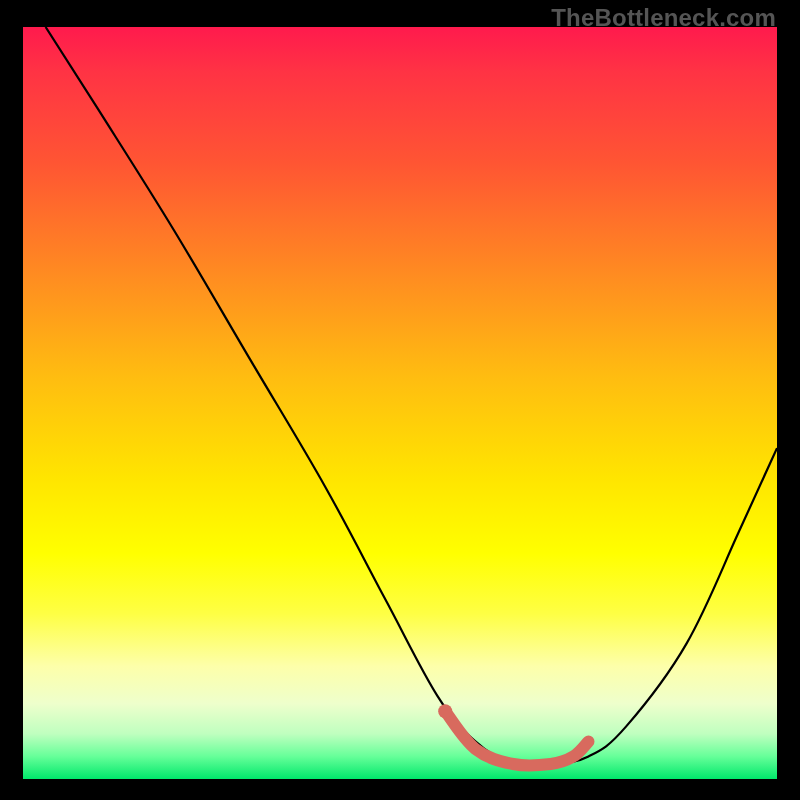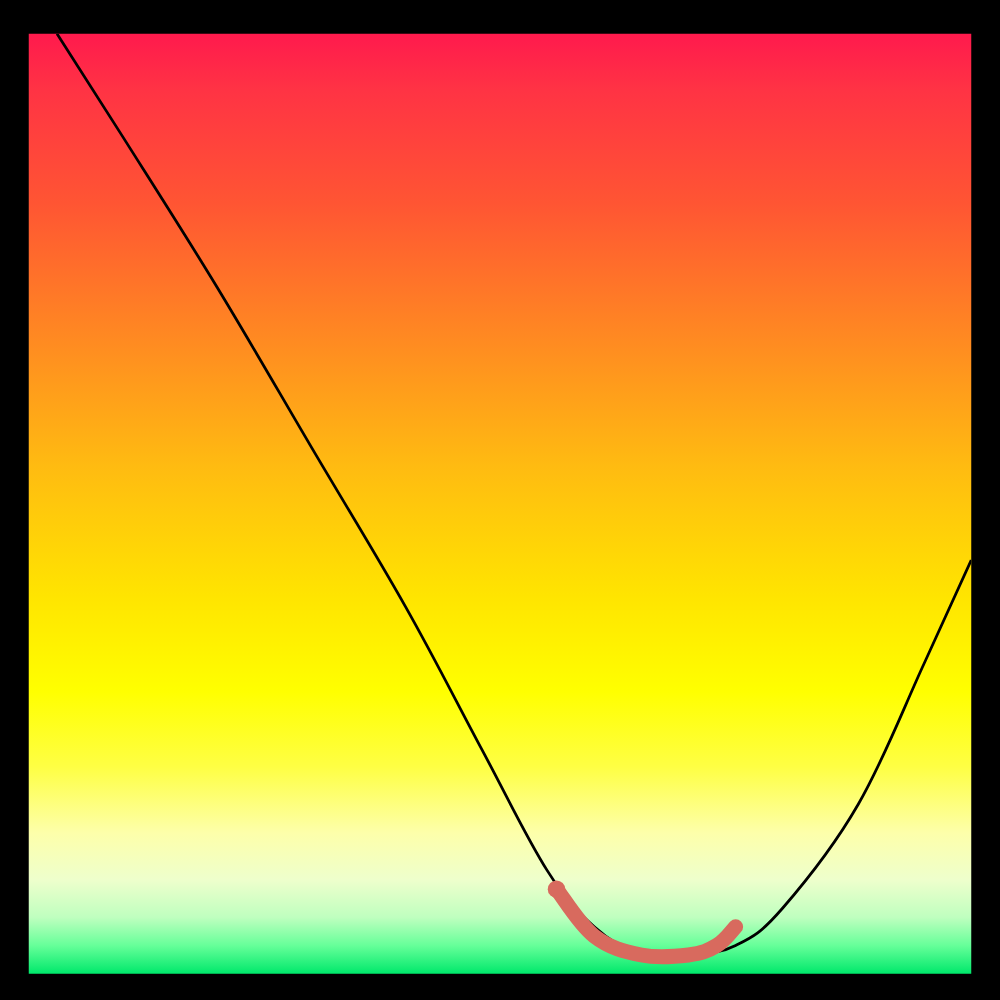--- a/index.html
+++ b/index.html
@@ -47,20 +47,21 @@
     left: 0;
     top: 0;
     width: 754px;
     height: 752px;
   }
 </style>
 </head>
 <body>
 
 <div class="container">
+  <div class="watermark">TheBottleneck.com</div>
 
   <div class="plot-frame">
     <svg class="curve" viewBox="0 0 754 752" preserveAspectRatio="none">
       <path d="M 22.6 0.0 C 32.1 14.9, 52.3 46.2, 75.4 82.7 C 98.5 119.3, 123.7 158.4, 150.8 203.0 C 177.9 247.7, 199.1 284.9, 226.2 330.9 C 253.3 376.9, 277.2 415.4, 301.6 458.7 C 326.0 502.0, 341.6 533.6, 361.9 571.5 C 382.3 609.4, 398.4 643.6, 414.7 669.3 C 431.0 695.0, 438.8 702.2, 452.4 714.4 C 466.0 726.6, 476.5 732.9, 490.1 737.0 C 503.7 741.0, 514.2 738.3, 527.8 737.0 C 541.4 735.6, 551.9 736.2, 565.5 729.4 C 579.1 722.7, 585.6 719.7, 603.2 699.4 C 620.8 679.1, 643.2 651.8, 663.5 616.6 C 683.9 581.4, 700.0 539.0, 716.3 503.8 C 732.6 468.6, 747.2 436.0, 754.0 421.1" id="mainCurve" fill="none" stroke="#000" stroke-width="2.2"></path>
       <path d="M 422.2 684.3 C 427.7 691.1, 440.2 712.4, 452.4 721.9 C 464.6 731.4, 476.5 734.3, 490.1 737.0 C 503.7 739.7, 516.9 738.3, 527.8 737.0 C 538.7 735.6, 543.6 733.5, 550.4 729.4 C 557.2 725.4, 562.8 717.1, 565.5 714.4" id="highlightCurve" fill="none" stroke="#d86a5e" stroke-width="12" stroke-linecap="round" stroke-linejoin="round"></path>
       <circle id="hlDot" r="7" fill="#d86a5e" cx="422.2" cy="684.3"></circle>
     </svg>
   </div>
 </div>
 

